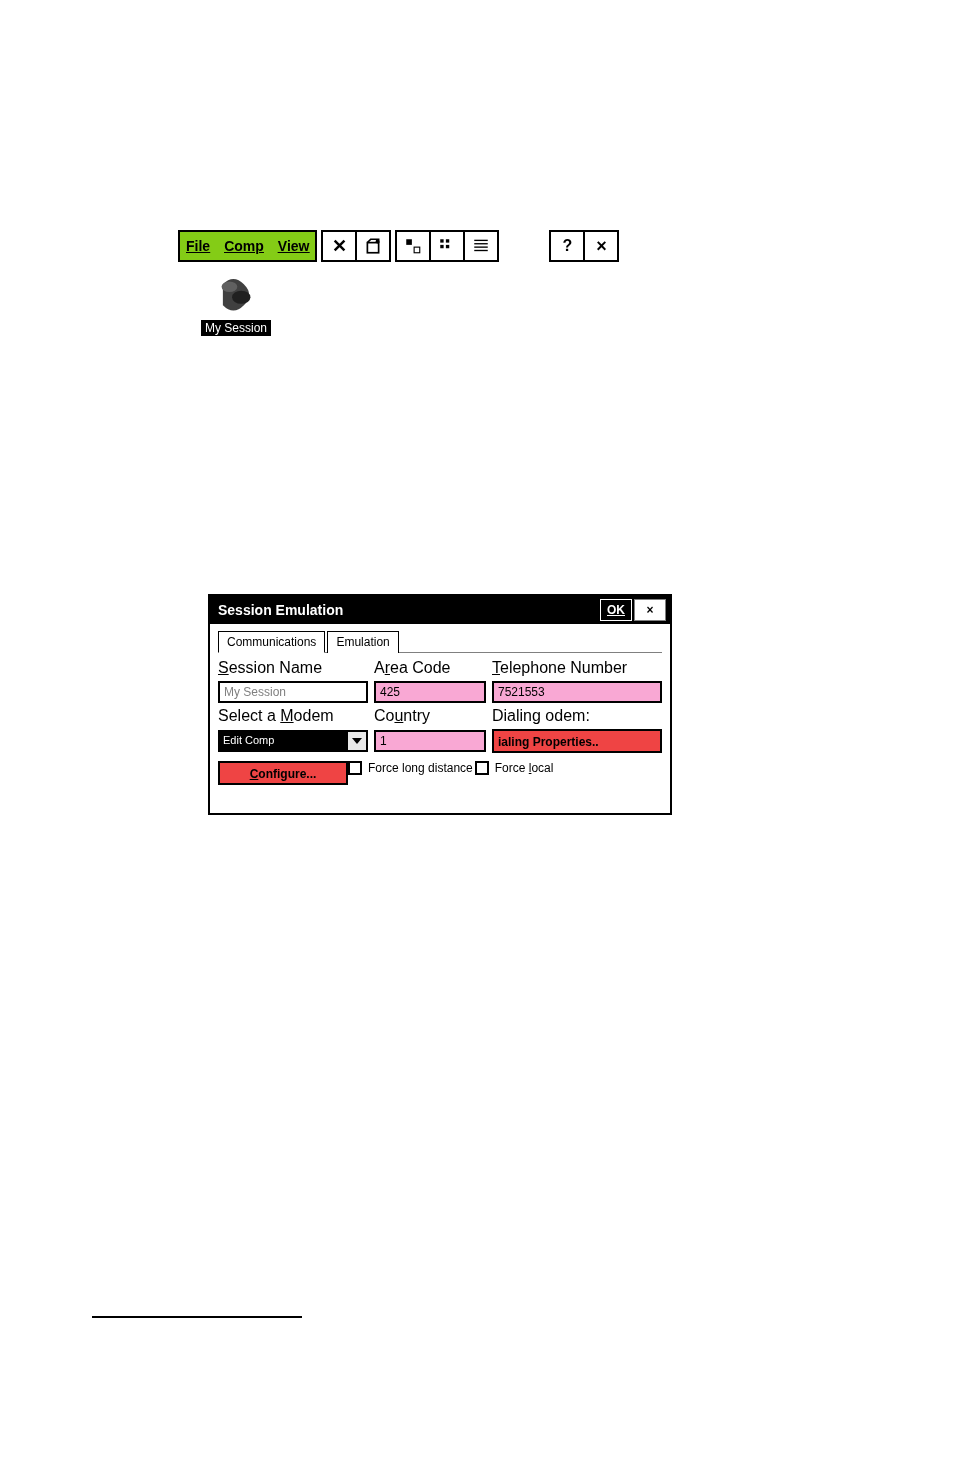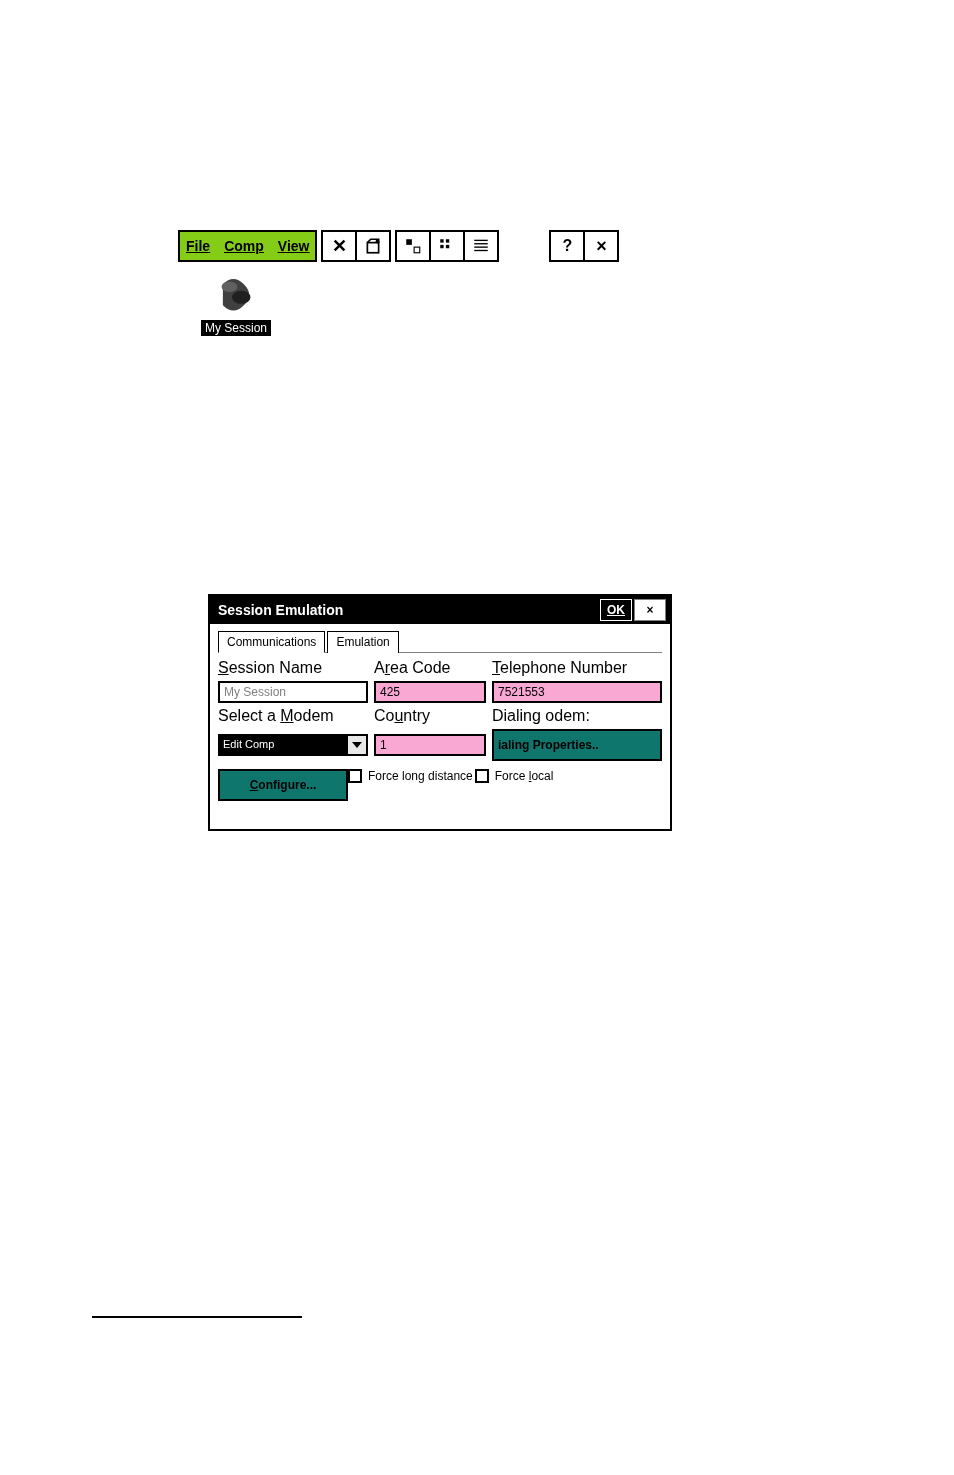--- a/index.html
+++ b/index.html
@@ -204,26 +204,26 @@
     display:flex;
     align-items:center;
     justify-content:center;
     border-left:1px solid #000;
     background:#e8e8e8;
   }
   .sel-arrow svg{display:block;}
 
   .btn {
     border: 2px solid #000;
-    background: #0f766e;
+    background: #ef4444;
     font-size: 12px;
     font-weight: bold;
     padding: 4px 8px;
     box-sizing: border-box;
-    height: 32px;
+    height: 24px;
     white-space: nowrap;
     overflow:hidden;
   }
   .dialing-btn {
     width: 100%;
     text-align: left;
     padding-left: 4px;
     font-weight: bold;
   }
 

